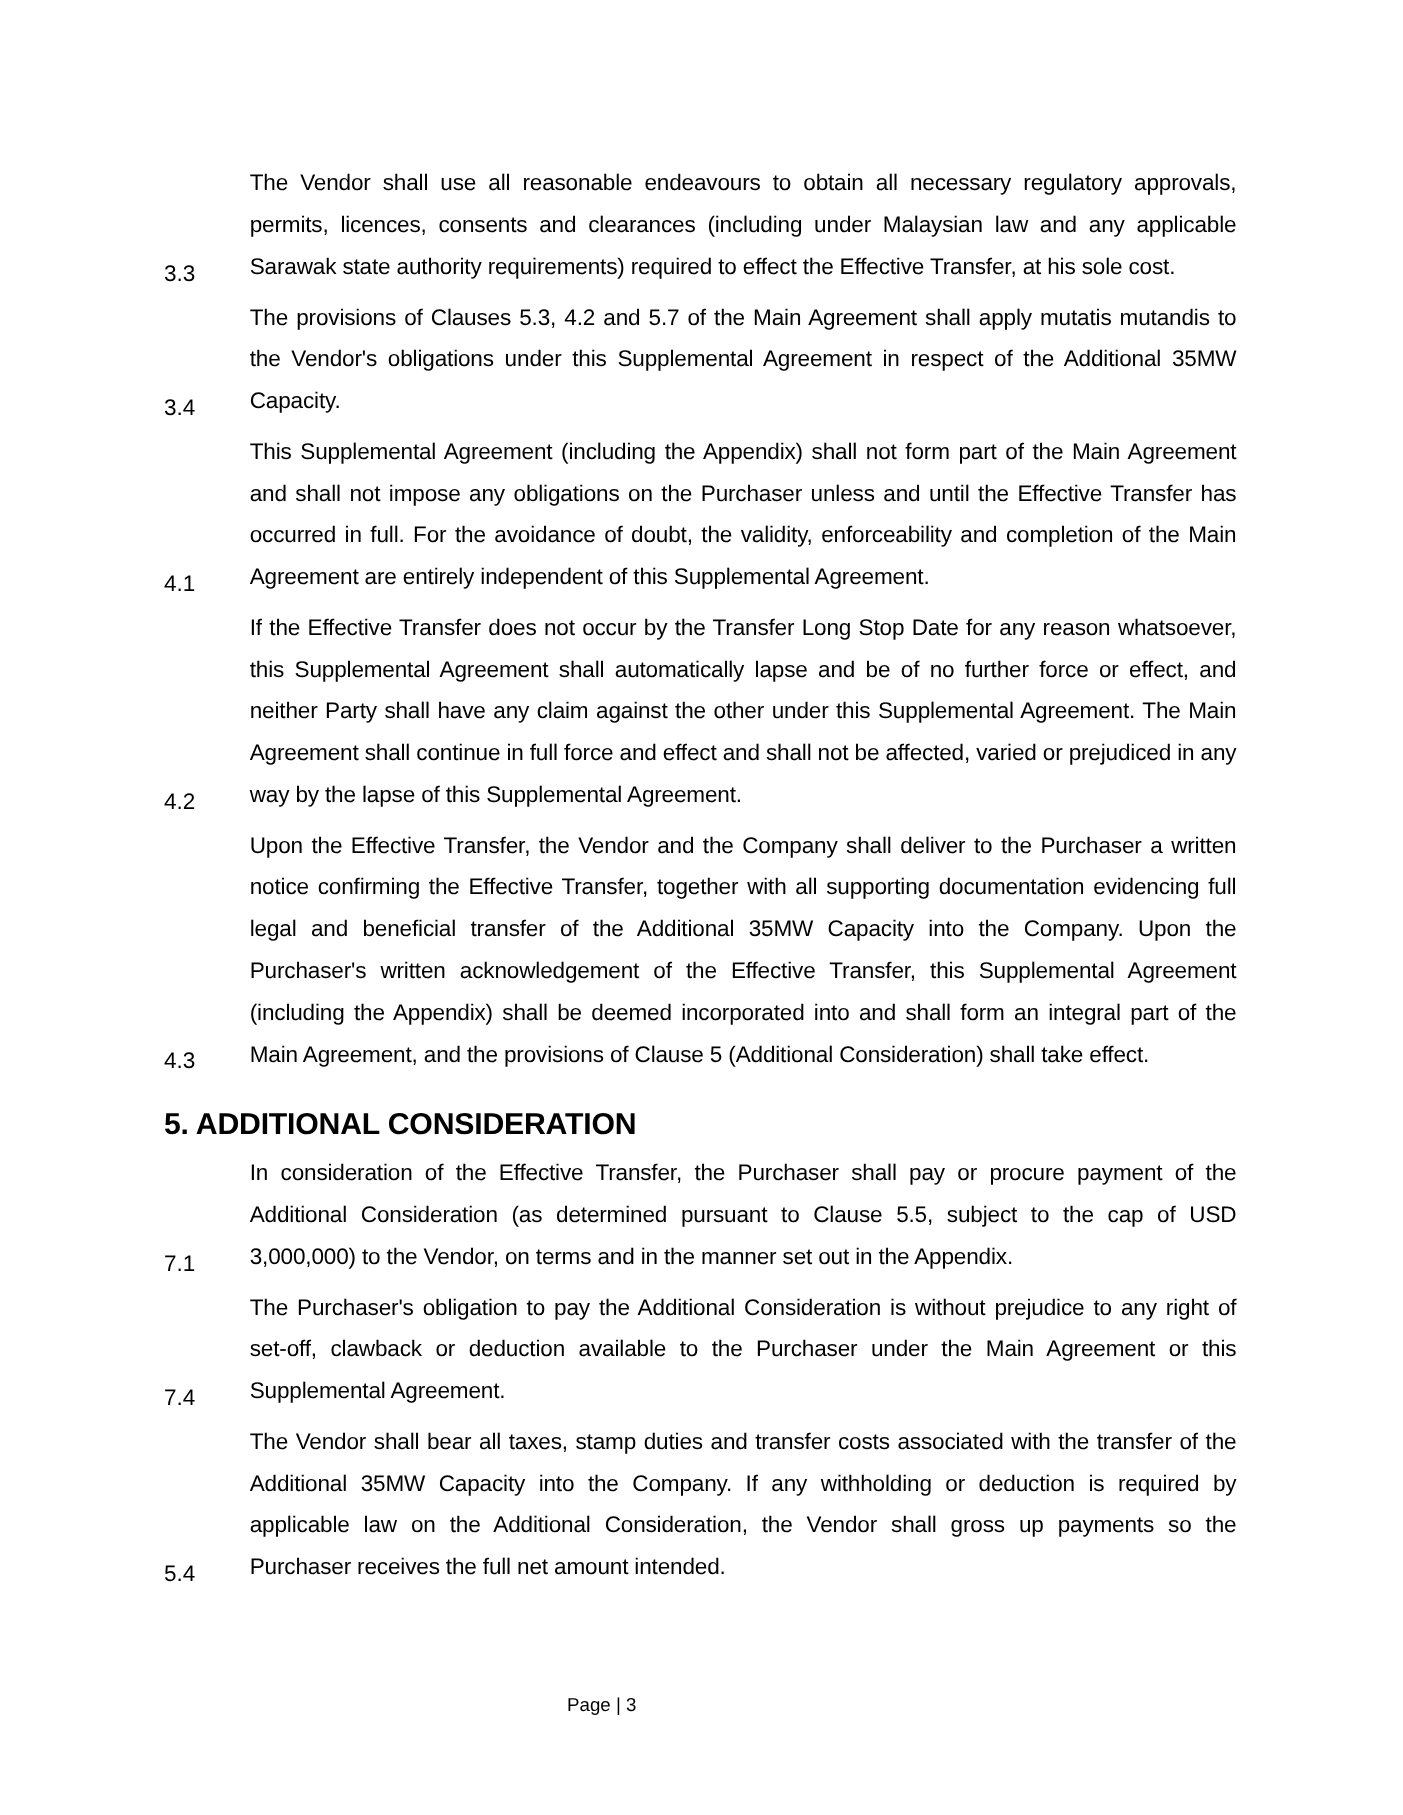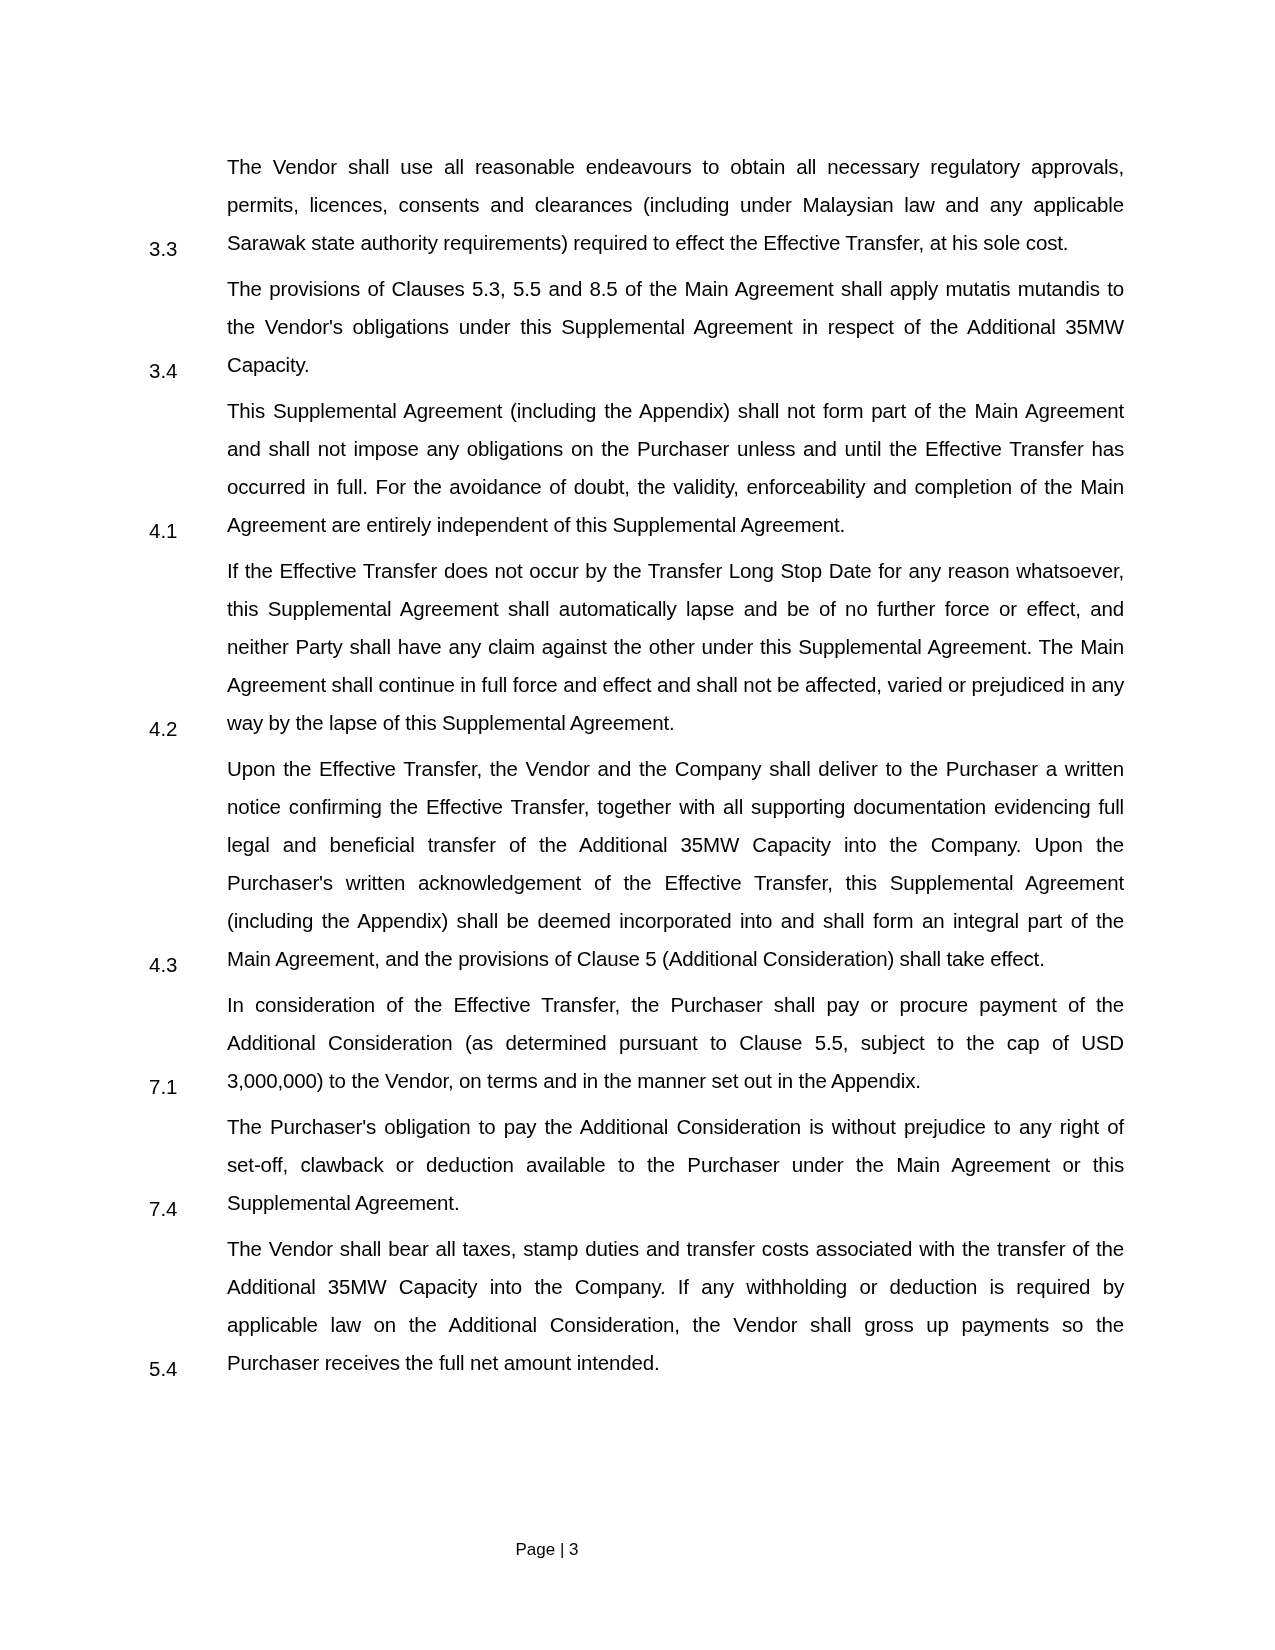--- a/index.html
+++ b/index.html
@@ -71,40 +71,41 @@
 <div class="page">
   <div class="content">
 
     <div class="clause">
       <div class="clause-num">3.3</div>
       <div class="clause-text">The Vendor shall use all reasonable endeavours to obtain all necessary regulatory approvals, permits, licences, consents and clearances (including under Malaysian law and any applicable Sarawak state authority requirements) required to effect the Effective Transfer, at his sole cost.</div>
     </div>
 
     <div class="clause">
       <div class="clause-num">3.4</div>
-      <div class="clause-text">The provisions of Clauses 5.3, 5.5 and 8.5 of the Main Agreement shall apply mutatis mutandis to the Vendor's obligations under this Supplemental Agreement in respect of the Additional 35MW Capacity.</div>
+      <div class="clause-text">The provisions of Clauses 5.3, 4.2 and 5.7 of the Main Agreement shall apply mutatis mutandis to the Vendor's obligations under this Supplemental Agreement in respect of the Additional 35MW Capacity.</div>
     </div>
 
 
     <div class="clause">
       <div class="clause-num">4.1</div>
       <div class="clause-text">This Supplemental Agreement (including the Appendix) shall not form part of the Main Agreement and shall not impose any obligations on the Purchaser unless and until the Effective Transfer has occurred in full. For the avoidance of doubt, the validity, enforceability and completion of the Main Agreement are entirely independent of this Supplemental Agreement.</div>
     </div>
 
     <div class="clause">
       <div class="clause-num">4.2</div>
       <div class="clause-text">If the Effective Transfer does not occur by the Transfer Long Stop Date for any reason whatsoever, this Supplemental Agreement shall automatically lapse and be of no further force or effect, and neither Party shall have any claim against the other under this Supplemental Agreement. The Main Agreement shall continue in full force and effect and shall not be affected, varied or prejudiced in any way by the lapse of this Supplemental Agreement.</div>
     </div>
 
     <div class="clause">
       <div class="clause-num">4.3</div>
       <div class="clause-text">Upon the Effective Transfer, the Vendor and the Company shall deliver to the Purchaser a written notice confirming the Effective Transfer, together with all supporting documentation evidencing full legal and beneficial transfer of the Additional 35MW Capacity into the Company. Upon the Purchaser's written acknowledgement of the Effective Transfer, this Supplemental Agreement (including the Appendix) shall be deemed incorporated into and shall form an integral part of the Main Agreement, and the provisions of Clause 5 (Additional Consideration) shall take effect.</div>
     </div>
 
 
+    <div class="section-heading">5. ADDITIONAL CONSIDERATION</div>
 
     <div class="clause">
       <div class="clause-num">7.1</div>
       <div class="clause-text">In consideration of the Effective Transfer, the Purchaser shall pay or procure payment of the Additional Consideration (as determined pursuant to Clause 5.5, subject to the cap of USD 3,000,000) to the Vendor, on terms and in the manner set out in the Appendix.</div>
     </div>
 
 
     <div class="clause">
       <div class="clause-num">7.4</div>
       <div class="clause-text">The Purchaser's obligation to pay the Additional Consideration is without prejudice to any right of set-off, clawback or deduction available to the Purchaser under the Main Agreement or this Supplemental Agreement.</div>

